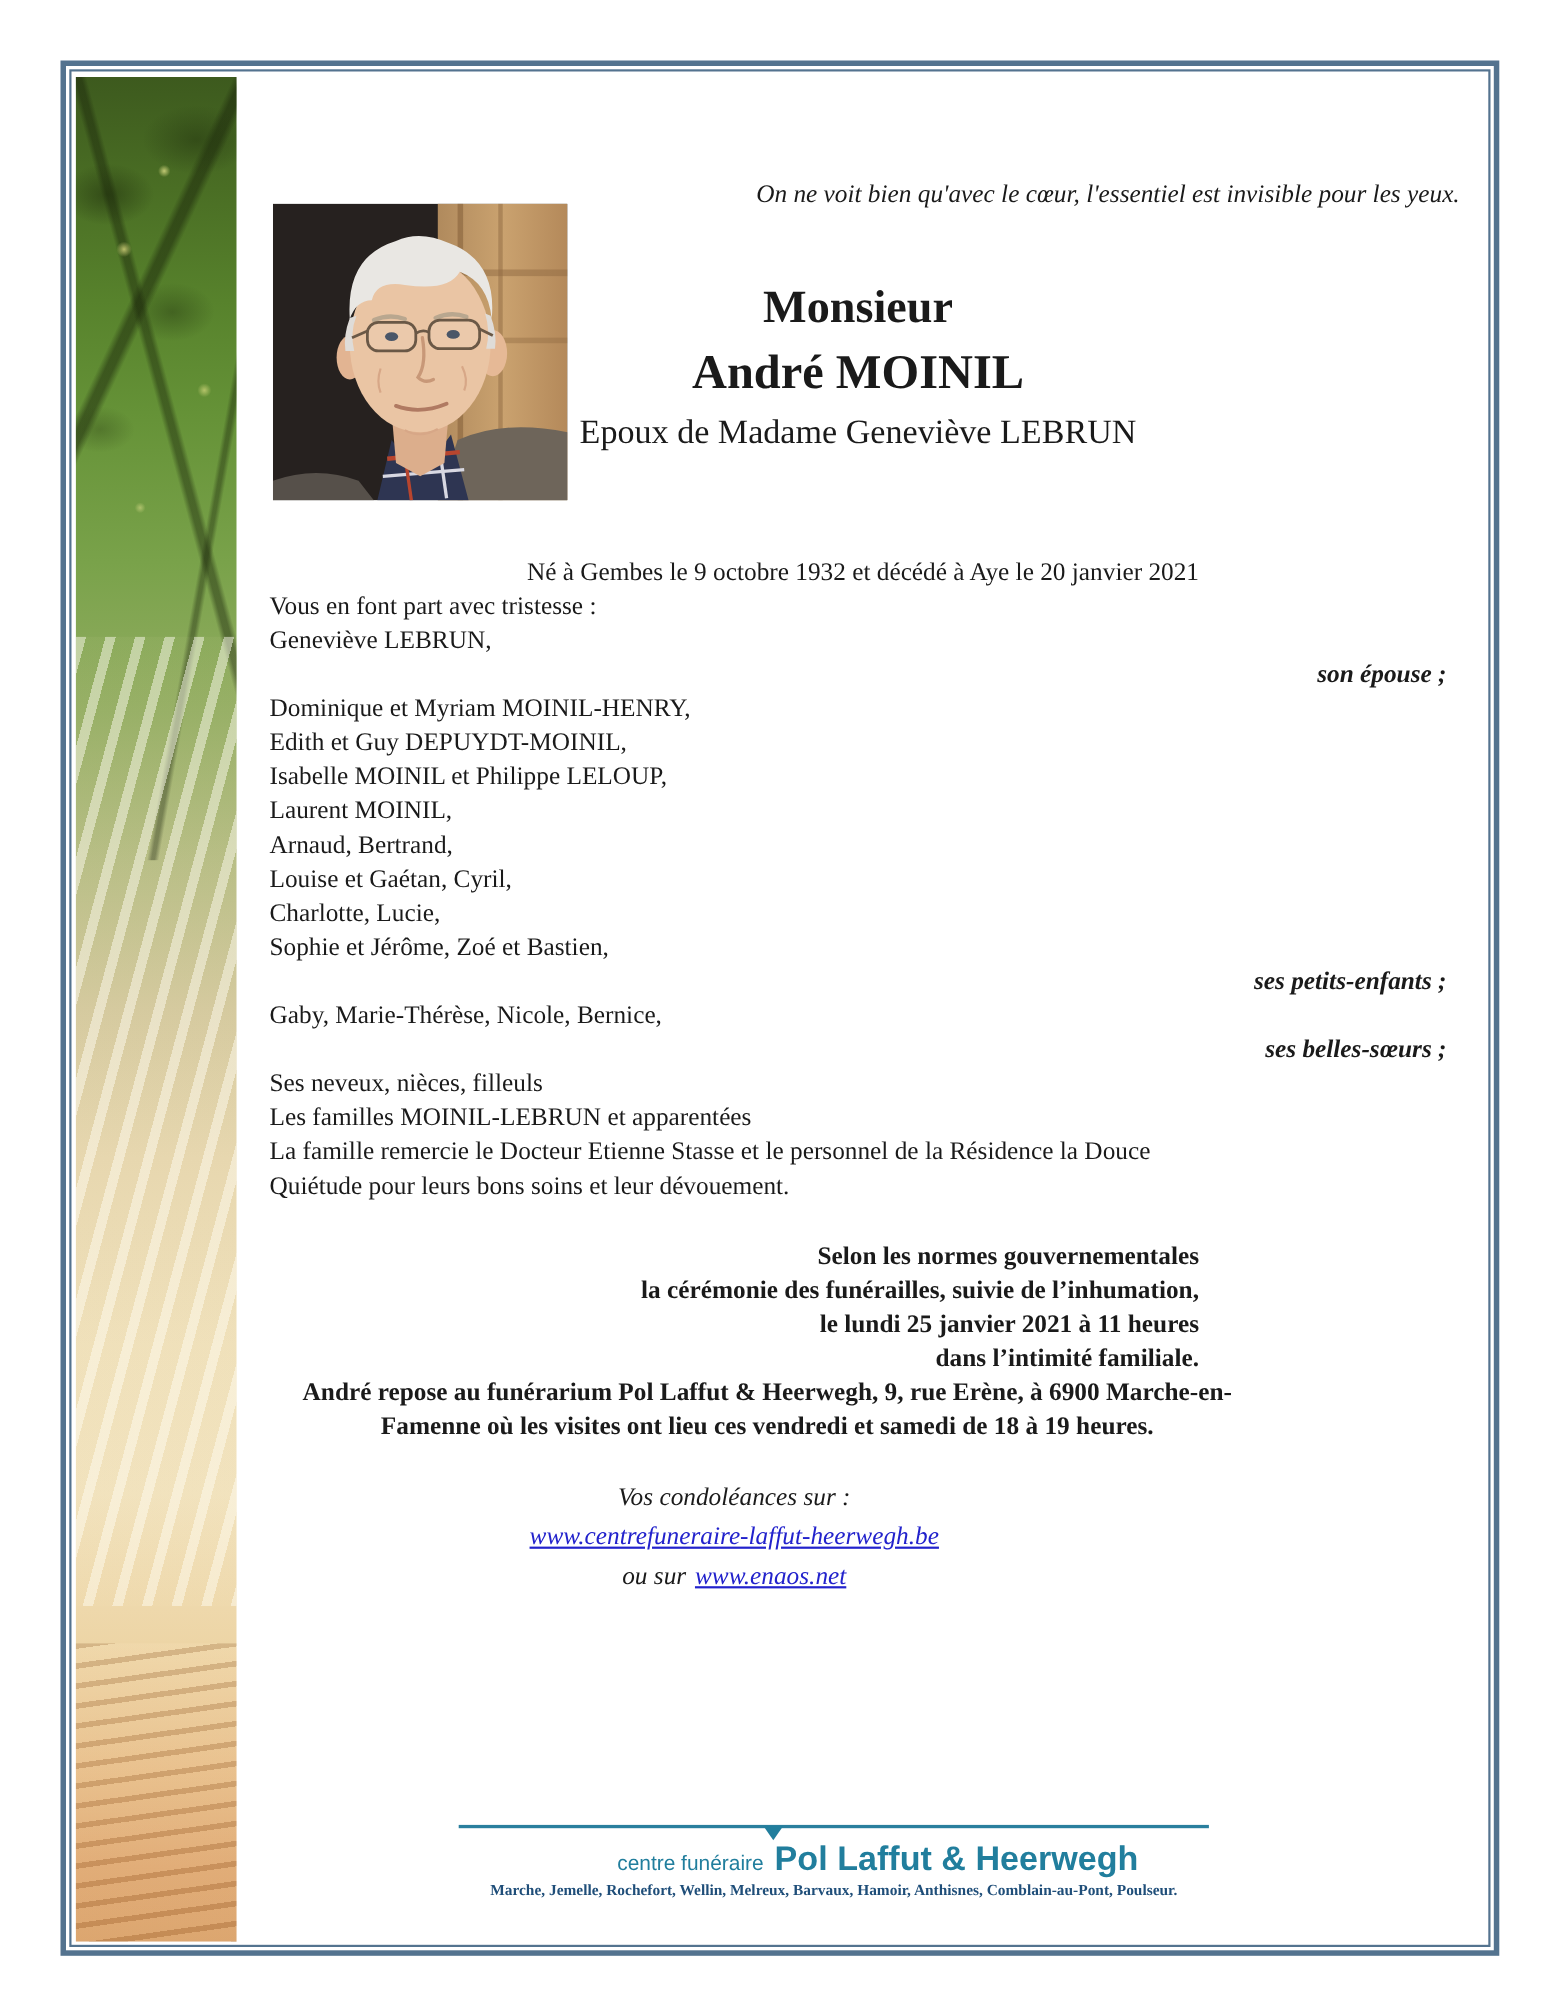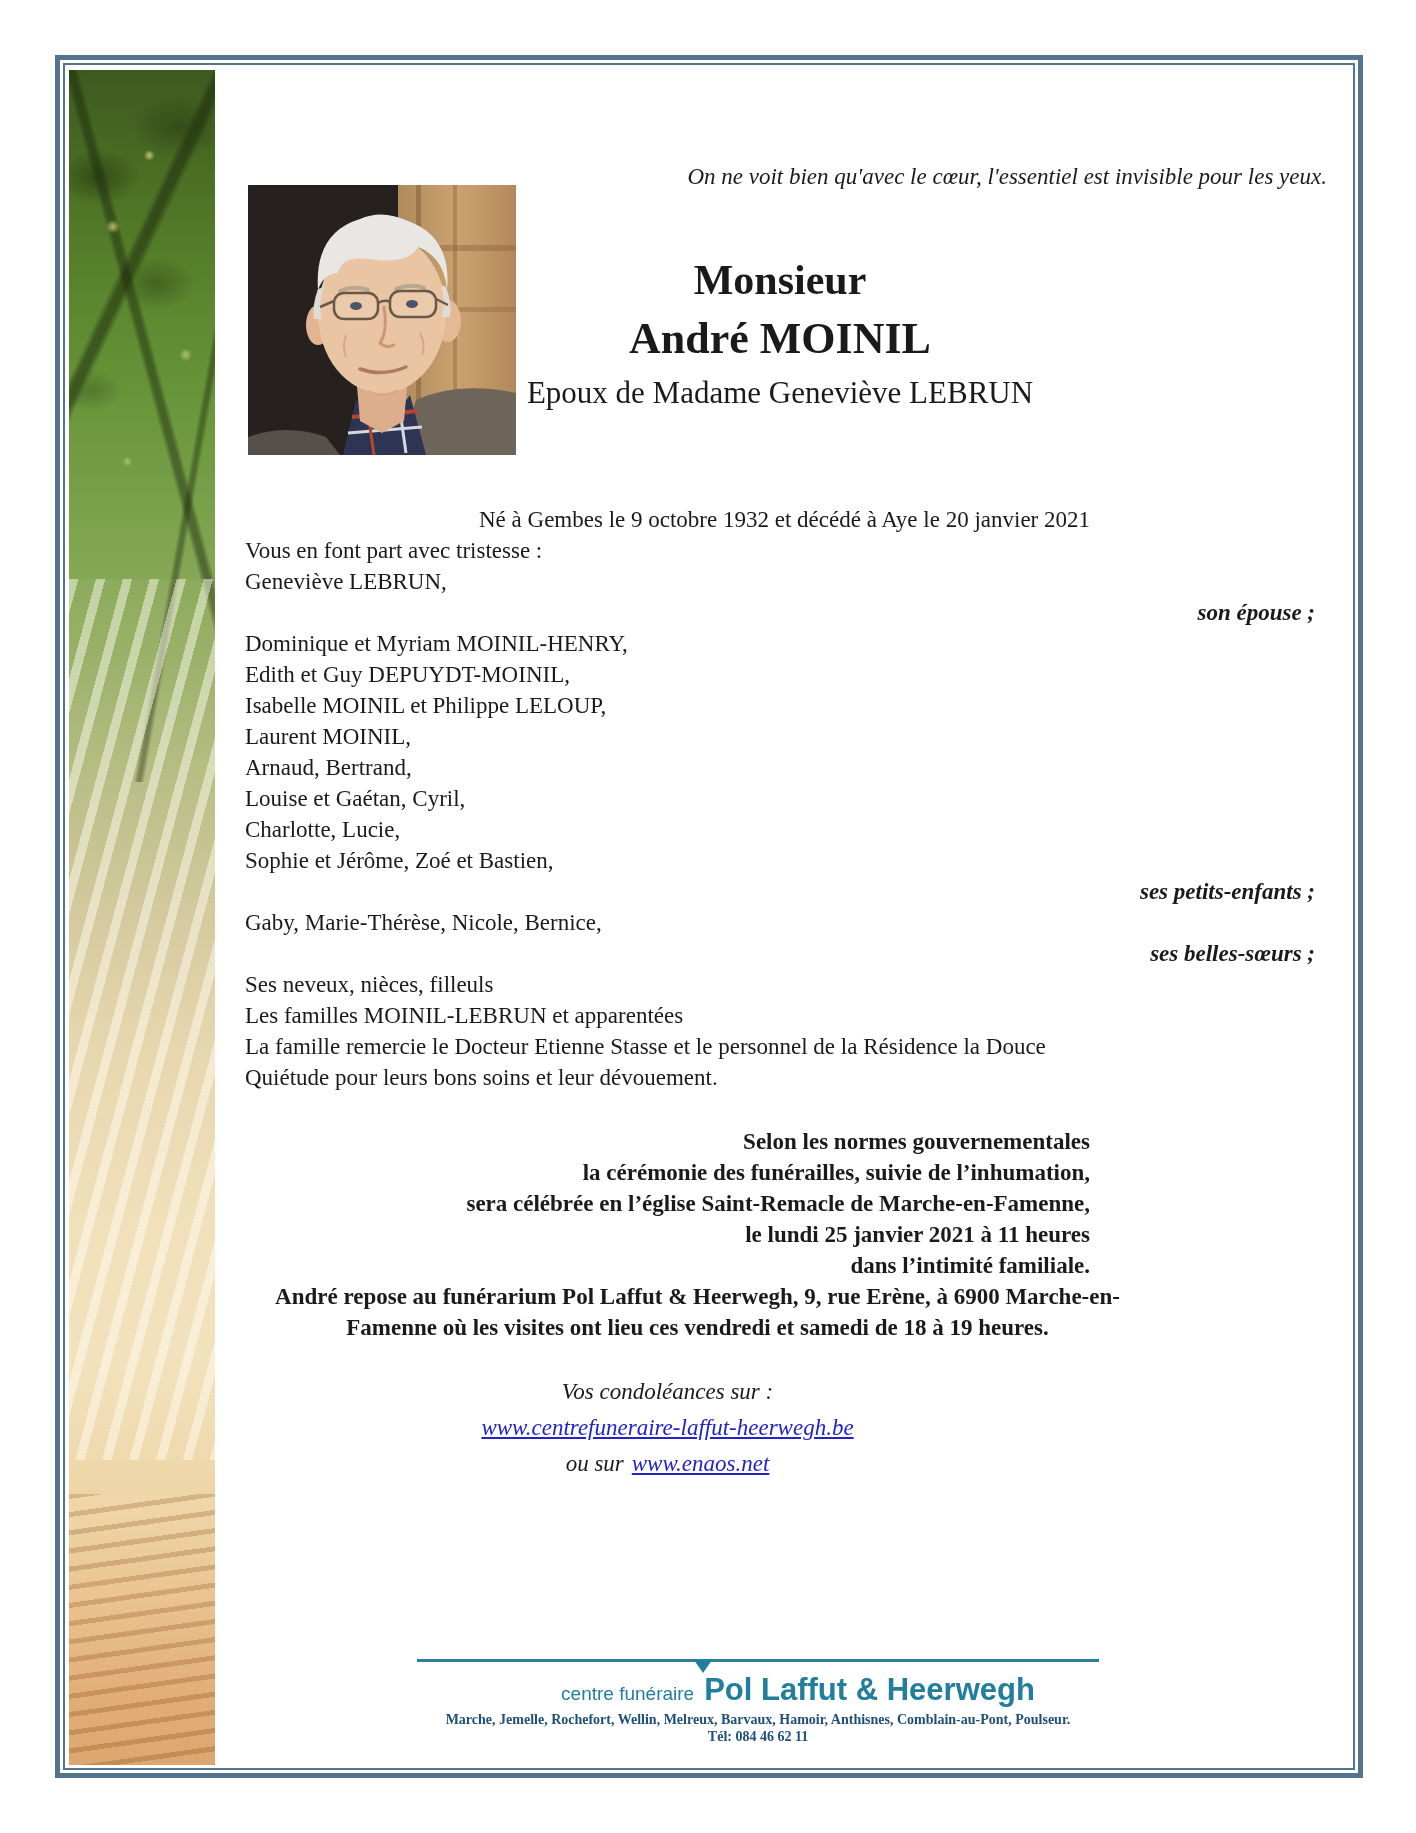--- a/index.html
+++ b/index.html
@@ -167,21 +167,20 @@
     <p class="rel">ses belles-sœurs ;</p>
 
     <p class="relatives">Ses neveux, nièces, filleuls</p>
     <p class="relatives">Les familles MOINIL-LEBRUN et apparentées</p>
 
     <p class="thanks">La famille remercie le Docteur Etienne Stasse et le personnel de la Résidence la Douce Quiétude pour leurs bons soins et leur dévouement.</p>
 
     <div class="ceremony centered">
       <p>Selon les normes gouvernementales</p>
       <p>la cérémonie des funérailles, suivie de l’inhumation,</p>
-      <p>sera célébrée en l’église Saint-Remacle de Marche-en-Famenne,</p>
       <p>le lundi 25 janvier 2021 à 11 heures</p>
       <p>dans l’intimité familiale.</p>
     </div>
 
     <p class="repose">André repose au funérarium Pol Laffut &amp; Heerwegh, 9, rue Erène, à 6900 Marche-en-Famenne où les visites ont lieu ces vendredi et samedi de 18 à 19 heures.</p>
 
     <div class="condolences">
       <p>Vos condoléances sur :</p>
       <p><a class="doc-link" href="#">www.centrefuneraire-laffut-heerwegh.be</a></p>
       <p>
@@ -189,16 +188,15 @@
       </p>
     </div>
   </div>
 
   <div class="footer">
     <hr class="footer-rule">
     <div class="footer-brand">
       <span class="brand-prefix">centre funéraire</span><span class="brand-name"><span class="logo-triangle"></span>Pol Laffut &amp; Heerwegh</span>
     </div>
     <div class="footer-locations">Marche, Jemelle, Rochefort, Wellin, Melreux, Barvaux, Hamoir, Anthisnes, Comblain-au-Pont, Poulseur.</div>
-    <div class="footer-phone">Tél: 084 46 62 11</div>
   </div>
 
 </div>
 
 </body></html>

